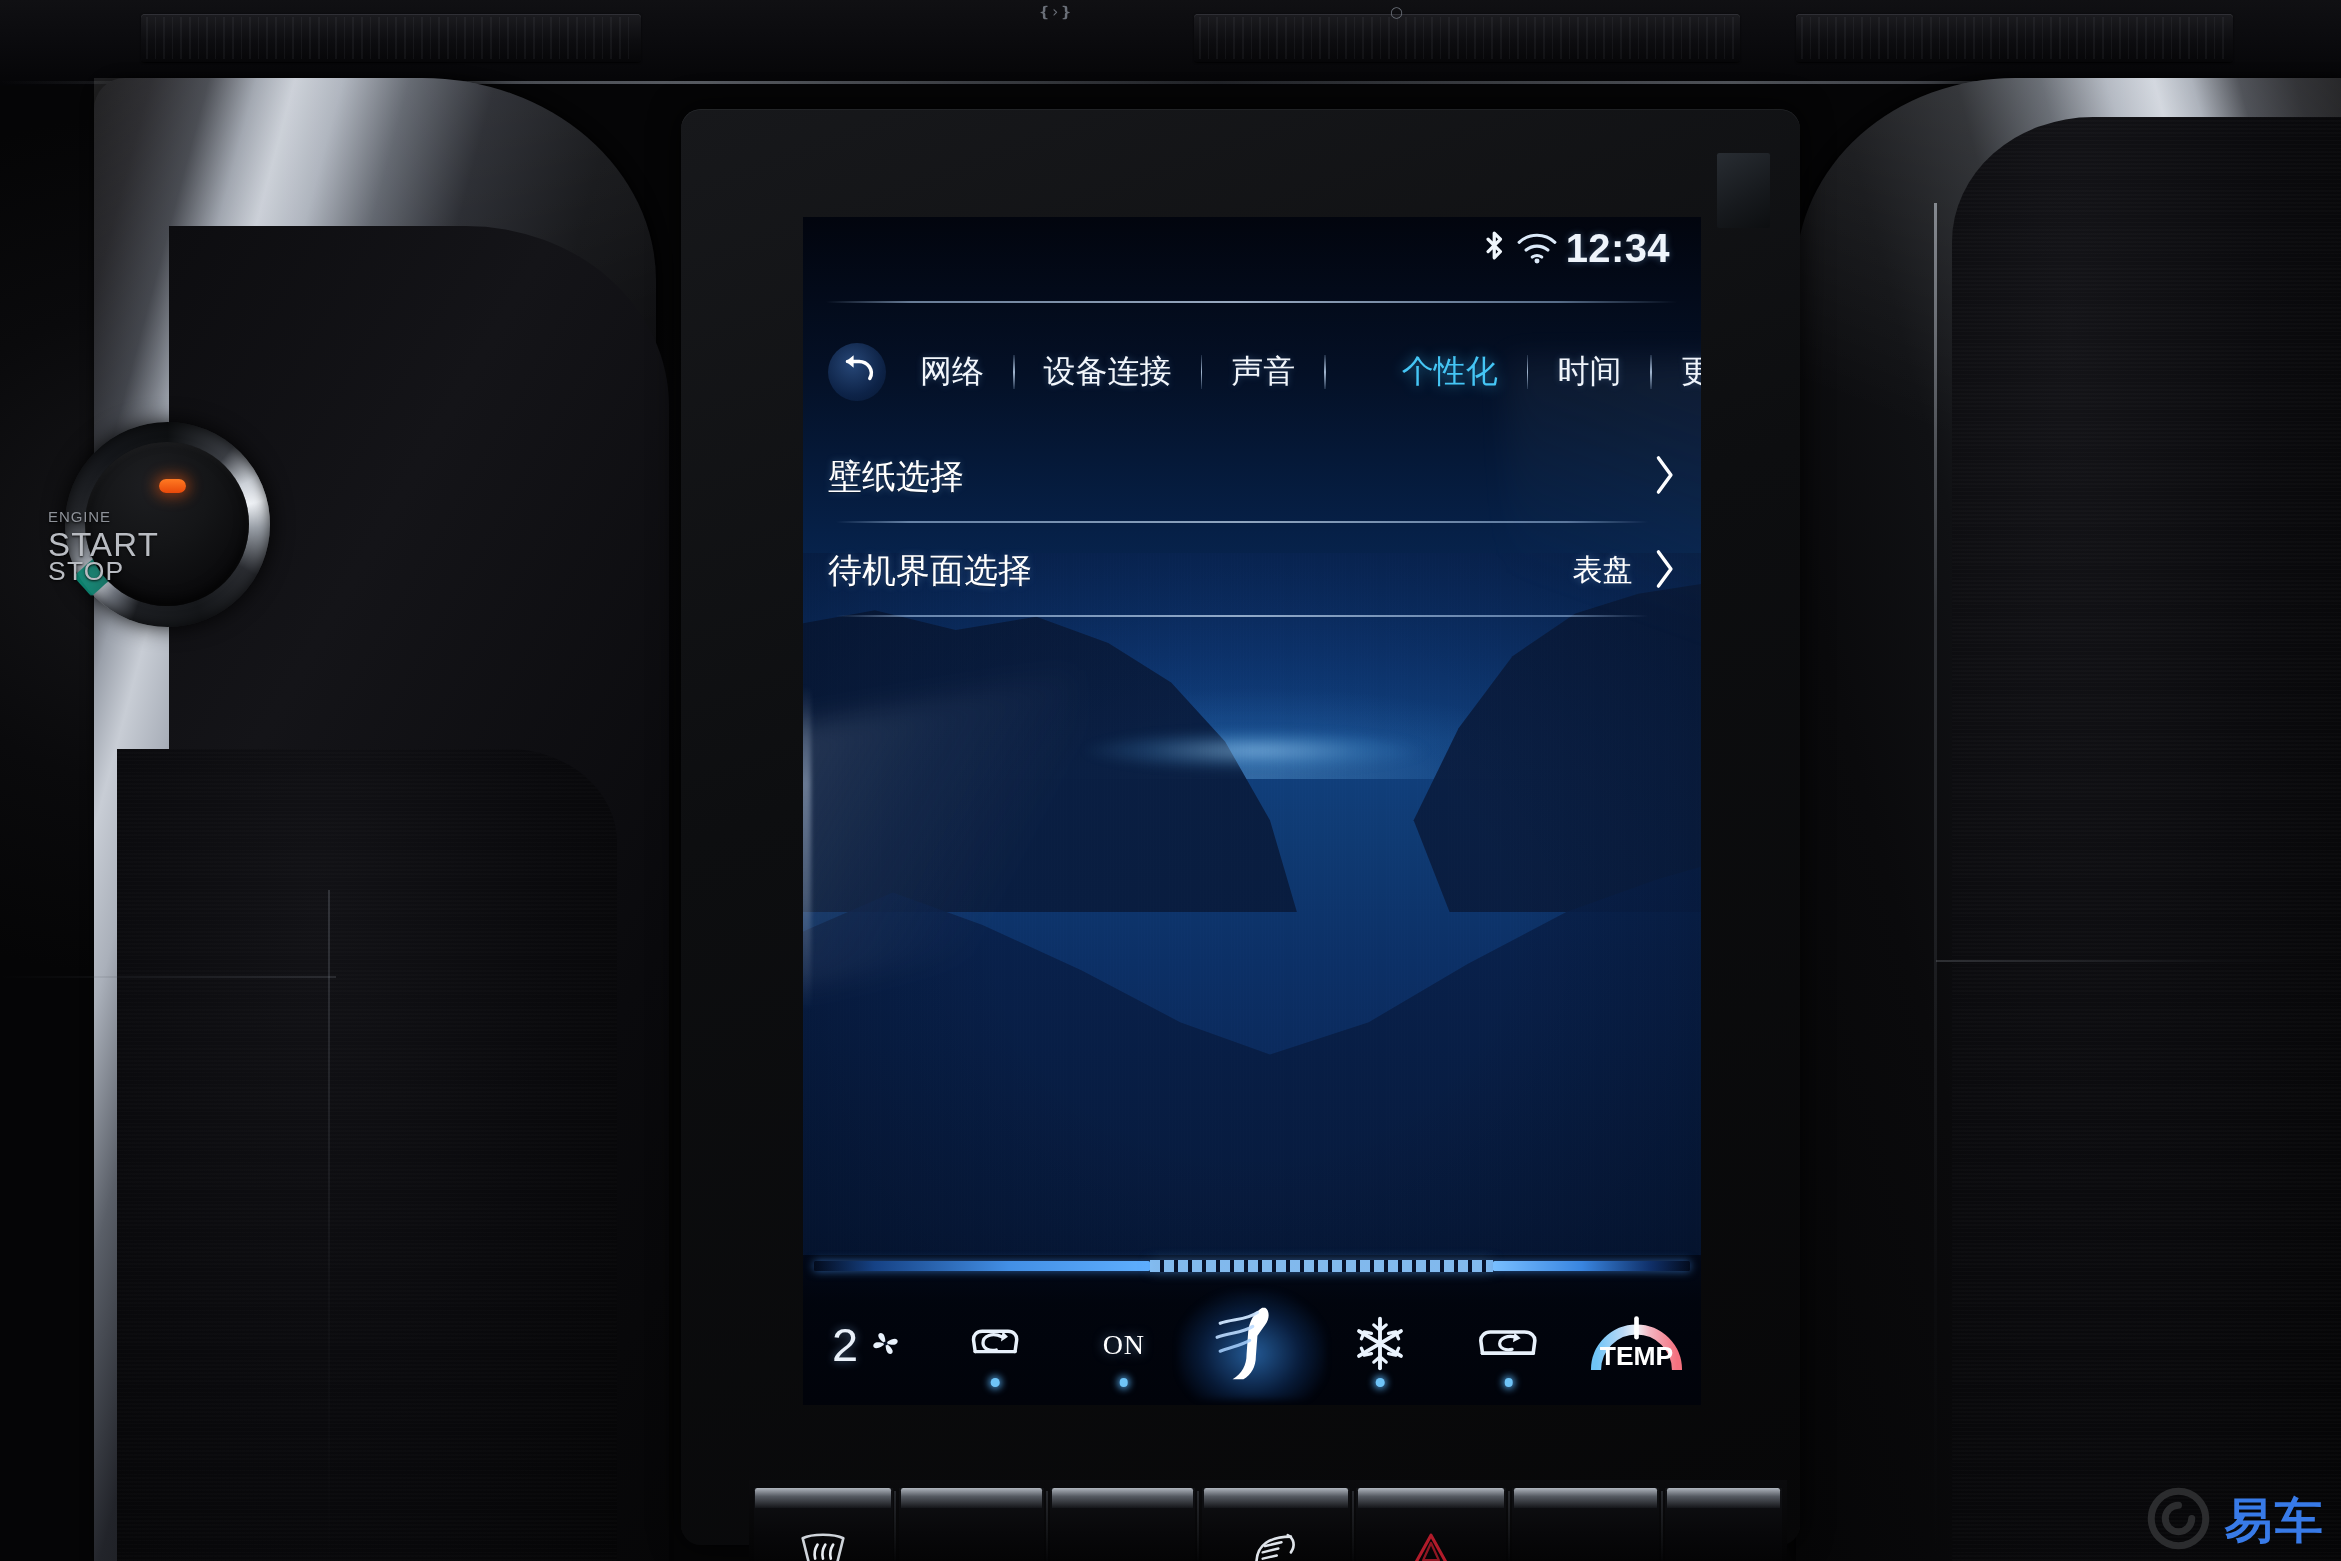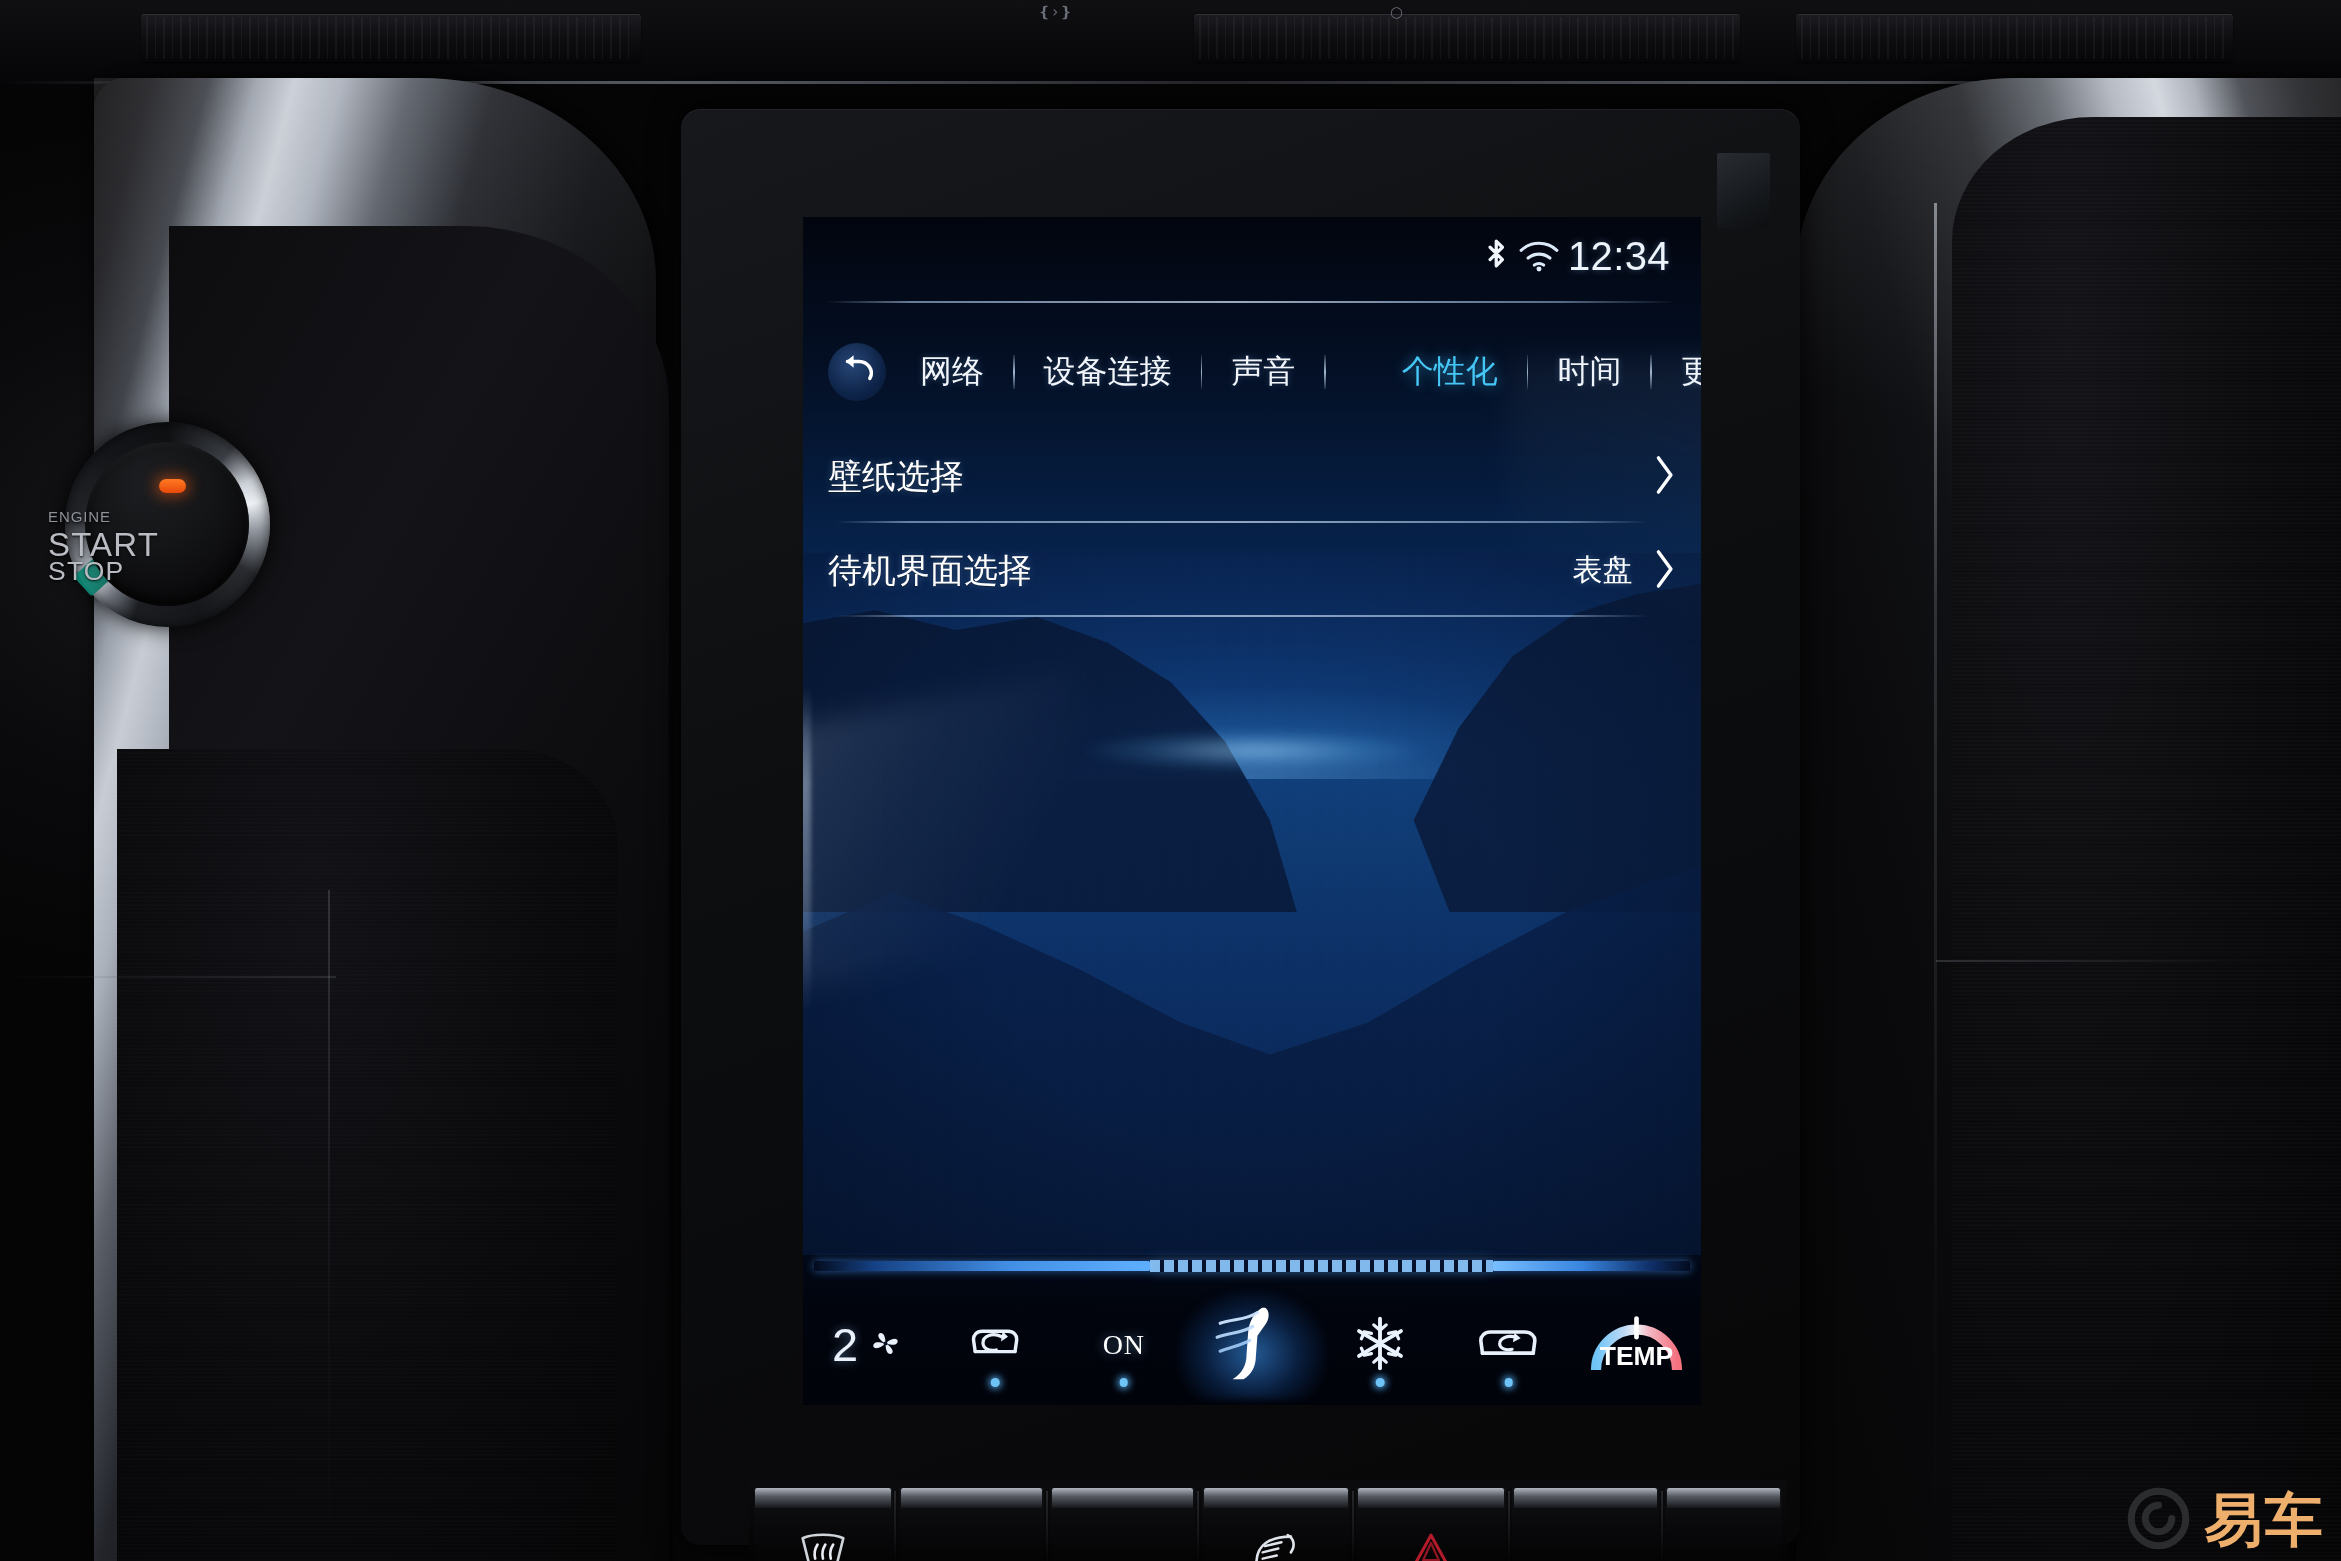--- a/index.html
+++ b/index.html
@@ -223,22 +223,22 @@
     filter:blur(12.5px); transform:rotate(-11deg);
   }
   .screen-reflect-b{
     position:absolute; left:703px; top:141px; width:258px; height:359px;
     background:linear-gradient(200deg, rgba(200,220,250,.07), rgba(0,0,0,0) 70%);
     filter:blur(15.6px);
   }
 
   
   .status-bar{
-    position:absolute; right:31px; top:17px; height:44px;
-    display:flex; align-items:center; gap:8px;
+    position:absolute; right:31px; top:9px; height:44px;
+    display:flex; align-items:center; gap:8px;font-weight:bold;
   }
   .st-icon{ display:block; }
   .clock{
     color:#eef4fb; font-size:40px; line-height:1; letter-spacing:0.4px;
     font-family:"Liberation Sans", sans-serif;
     text-shadow:0 0 7.8px rgba(150,200,255,.35);
   }
 
   .top-divider{
     position:absolute; left:23.4px; top:84px; width:851px; height:1.6px;
@@ -374,21 +374,21 @@
     position:absolute; top:11px; width:2.3px; height:70px;
     background:linear-gradient(180deg, rgba(90,96,106,.35), rgba(20,22,26,.1));
   }
 
   
   .watermark{
     position:absolute; right:17px; bottom:6.2px;
     display:flex; align-items:center; gap:12.5px; opacity:.94;
   }
   .wm-text{
-    color:#fdba74; font-size:58px; line-height:1; letter-spacing:2.3px;
+    color:#3b82f6; font-size:48px; line-height:1; letter-spacing:2.3px;
     font-family:"DejaVu Sans","Liberation Sans", sans-serif; font-weight:bold;
   }
 </style>
 </head>
 <body>
 
 <div id="stage">
 
   <div class="cabin-base"></div>
 

